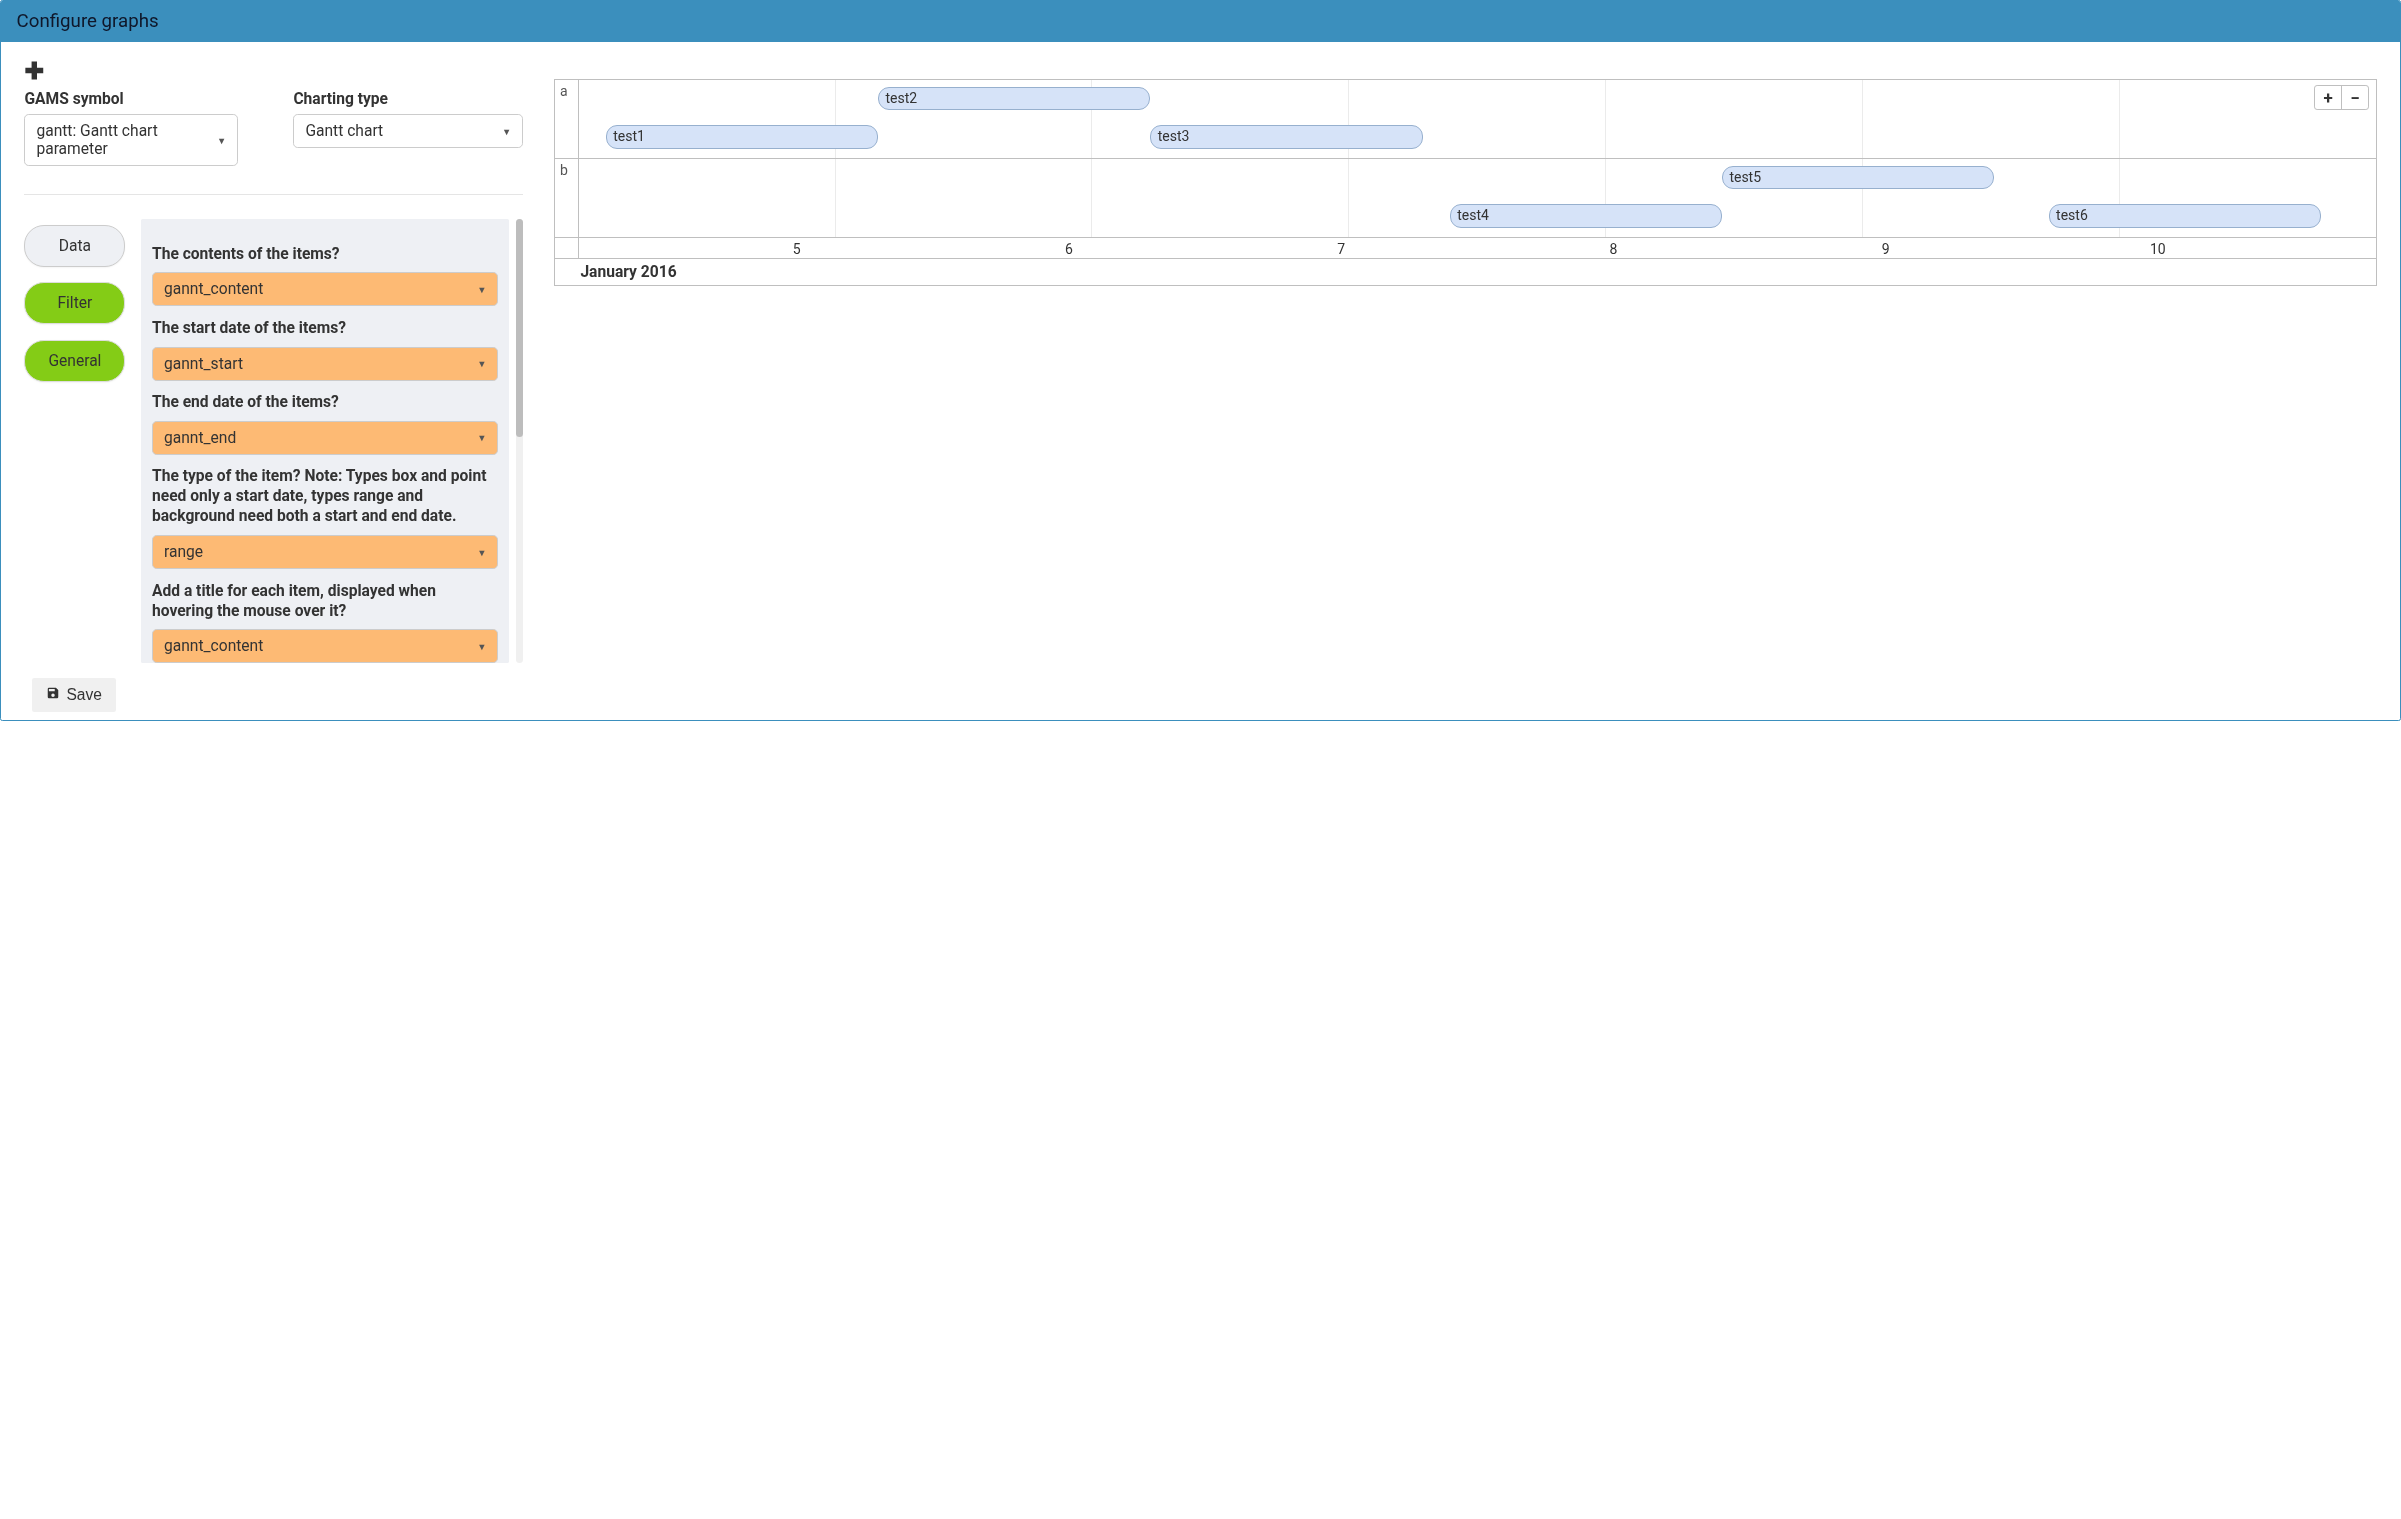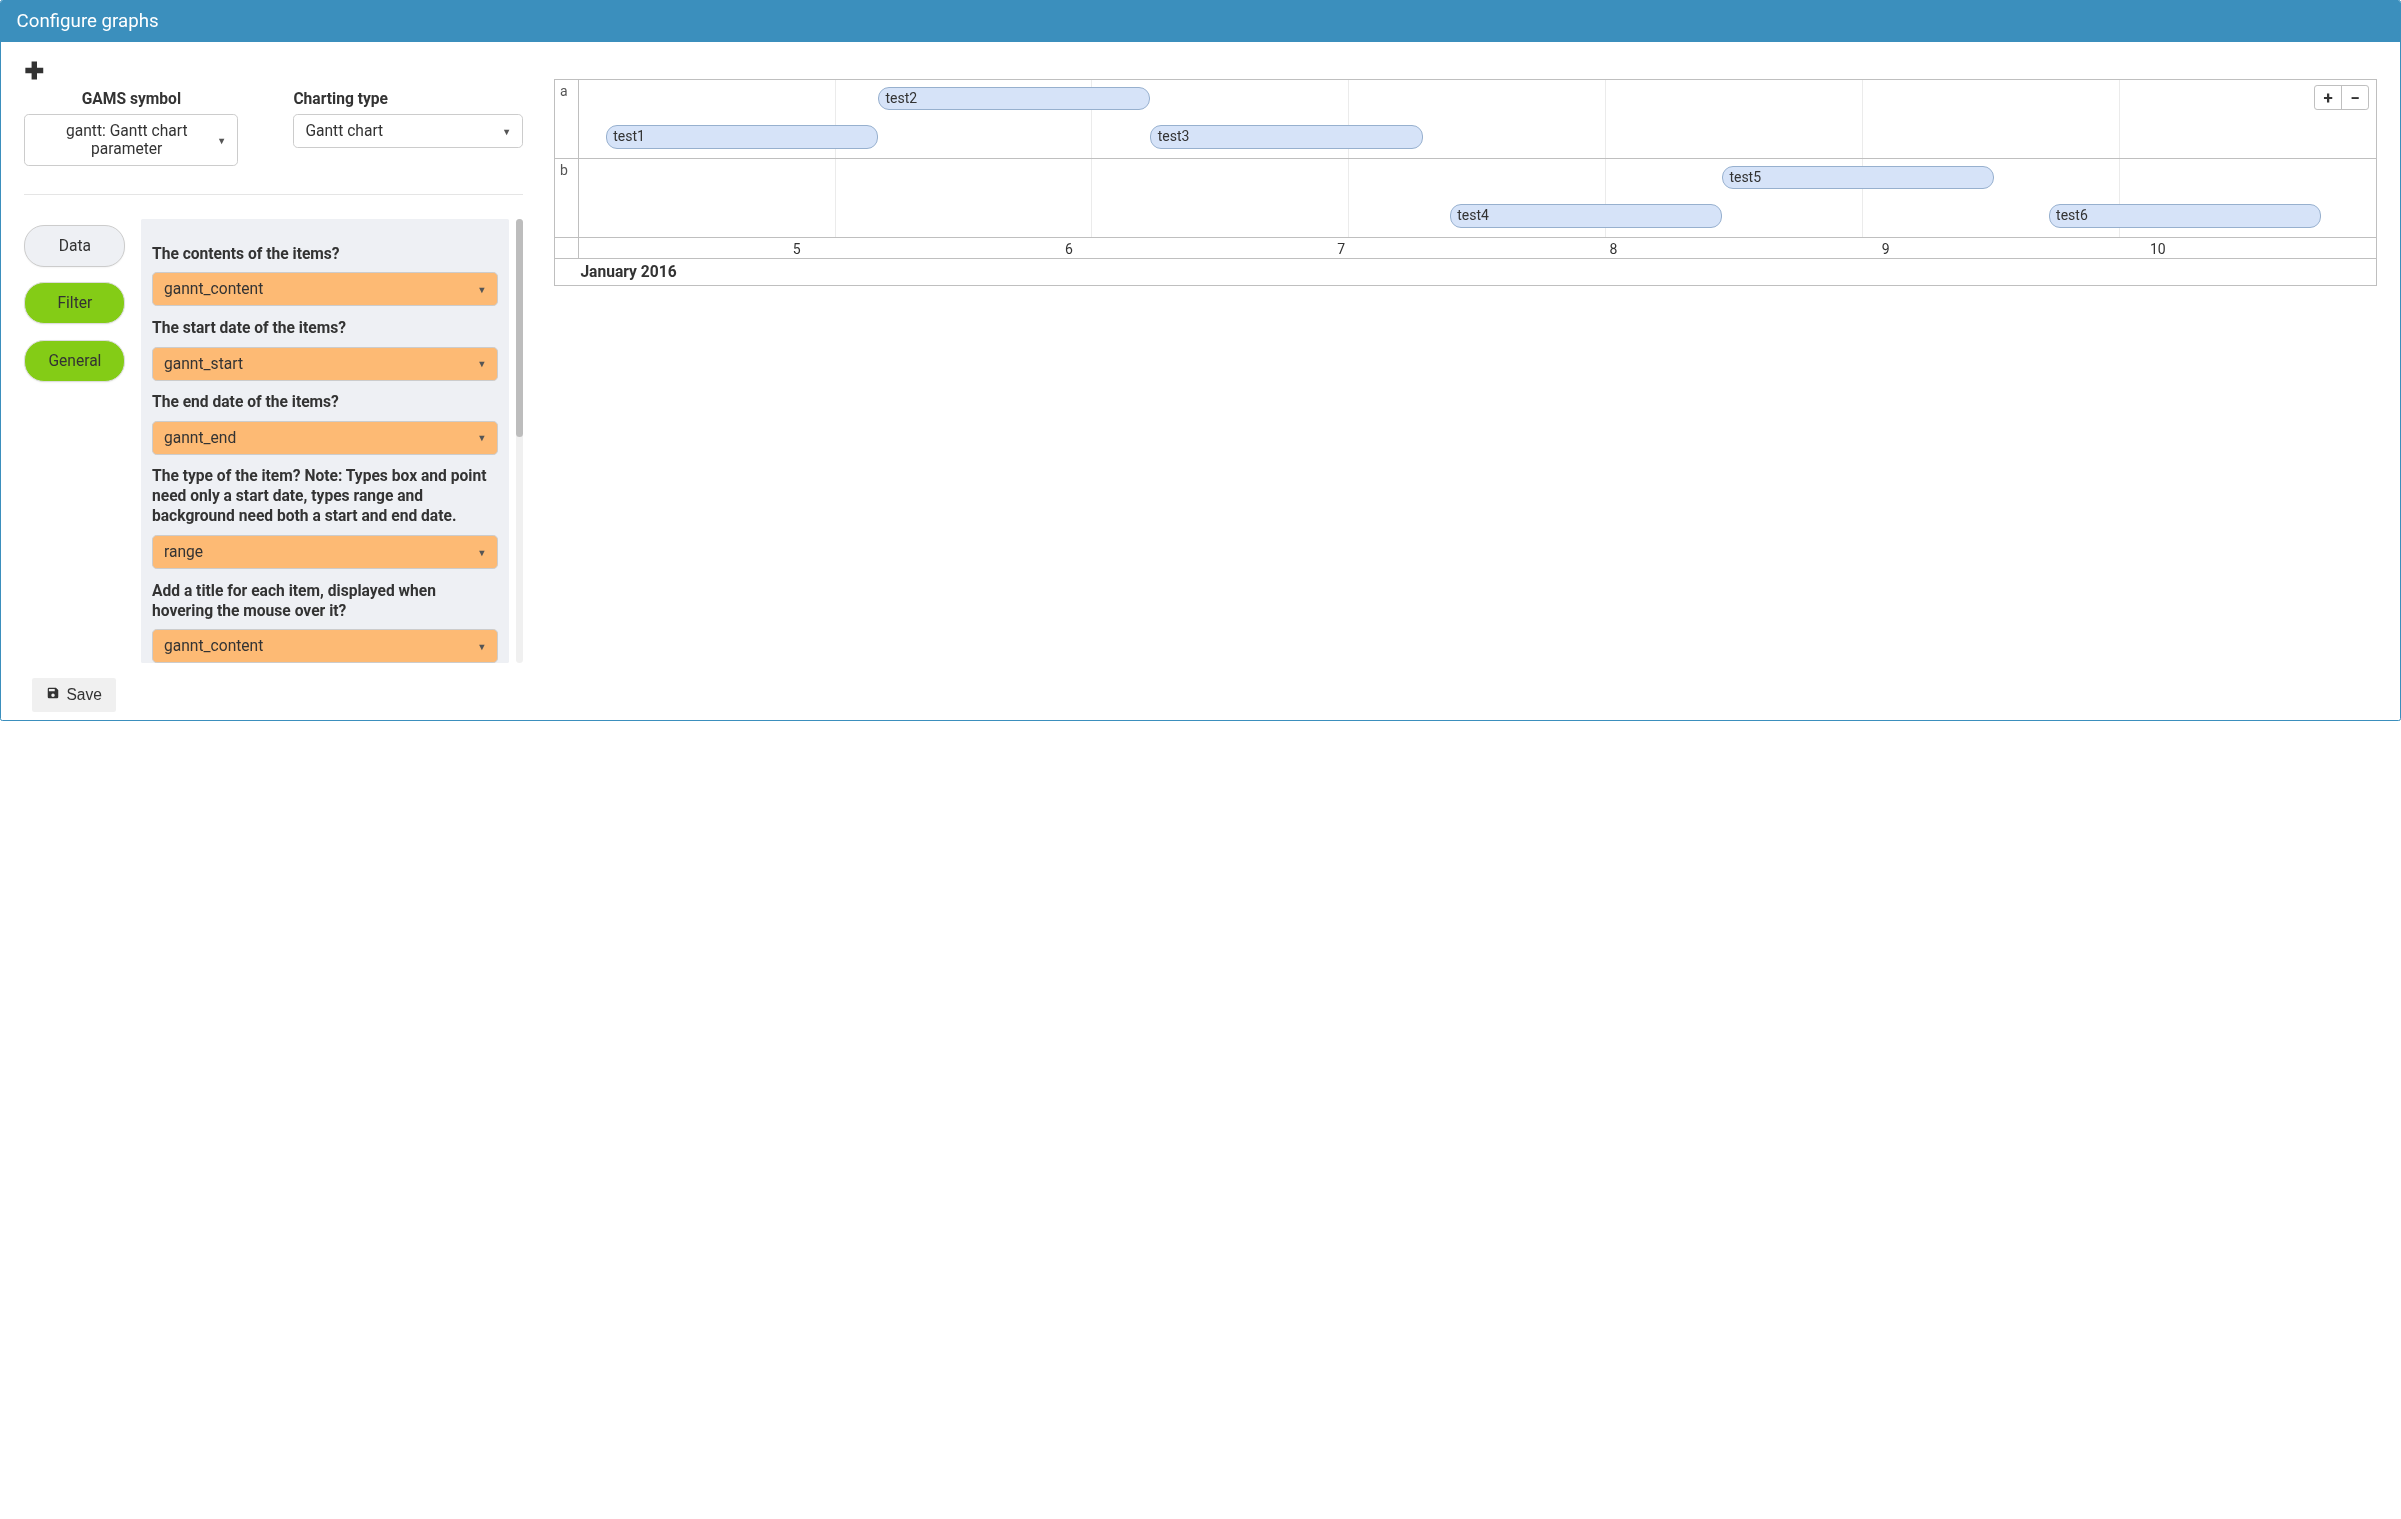--- a/index.html
+++ b/index.html
@@ -10,21 +10,21 @@
     font-size: 15.6px;
   }
   .panel {
     border: 1.6px solid #3b8fbd;
     border-radius: 2.3px;
     margin: 0;
     overflow: hidden;
   }
   .panel-header {
     background: #3b8fbd;
-    color: #ffffff;
+    color: #0f172a;
     padding: 9.4px 15.6px;
     font-size: 18.7px;
     font-weight: 400;
   }
   .panel-body {
     padding: 15.6px 23.4px 7.8px 23.4px;
     display: flex;
     flex-direction: column;
   }
   .top-section {
@@ -269,21 +269,21 @@
 <body>
 
 <div class="panel">
   <div class="panel-header">Configure graphs</div>
   <div class="panel-body">
     <div class="top-section">
       <div class="left-col">
         <div class="plus-icon">✚</div>
 
         <div class="form-row">
-          <div class="form-group" style="flex:0 0 214px;text-align:center;">
+          <div class="form-group" style="flex:0 0 214px;">
             <label class="form-label">GAMS symbol</label>
             <div class="select-box">
               <span>gantt: Gantt chart parameter</span>
               <span class="caret">▼</span>
             </div>
           </div>
           <div class="form-group">
             <label class="form-label">Charting type</label>
             <div class="select-box">
               <span>Gantt chart</span>

